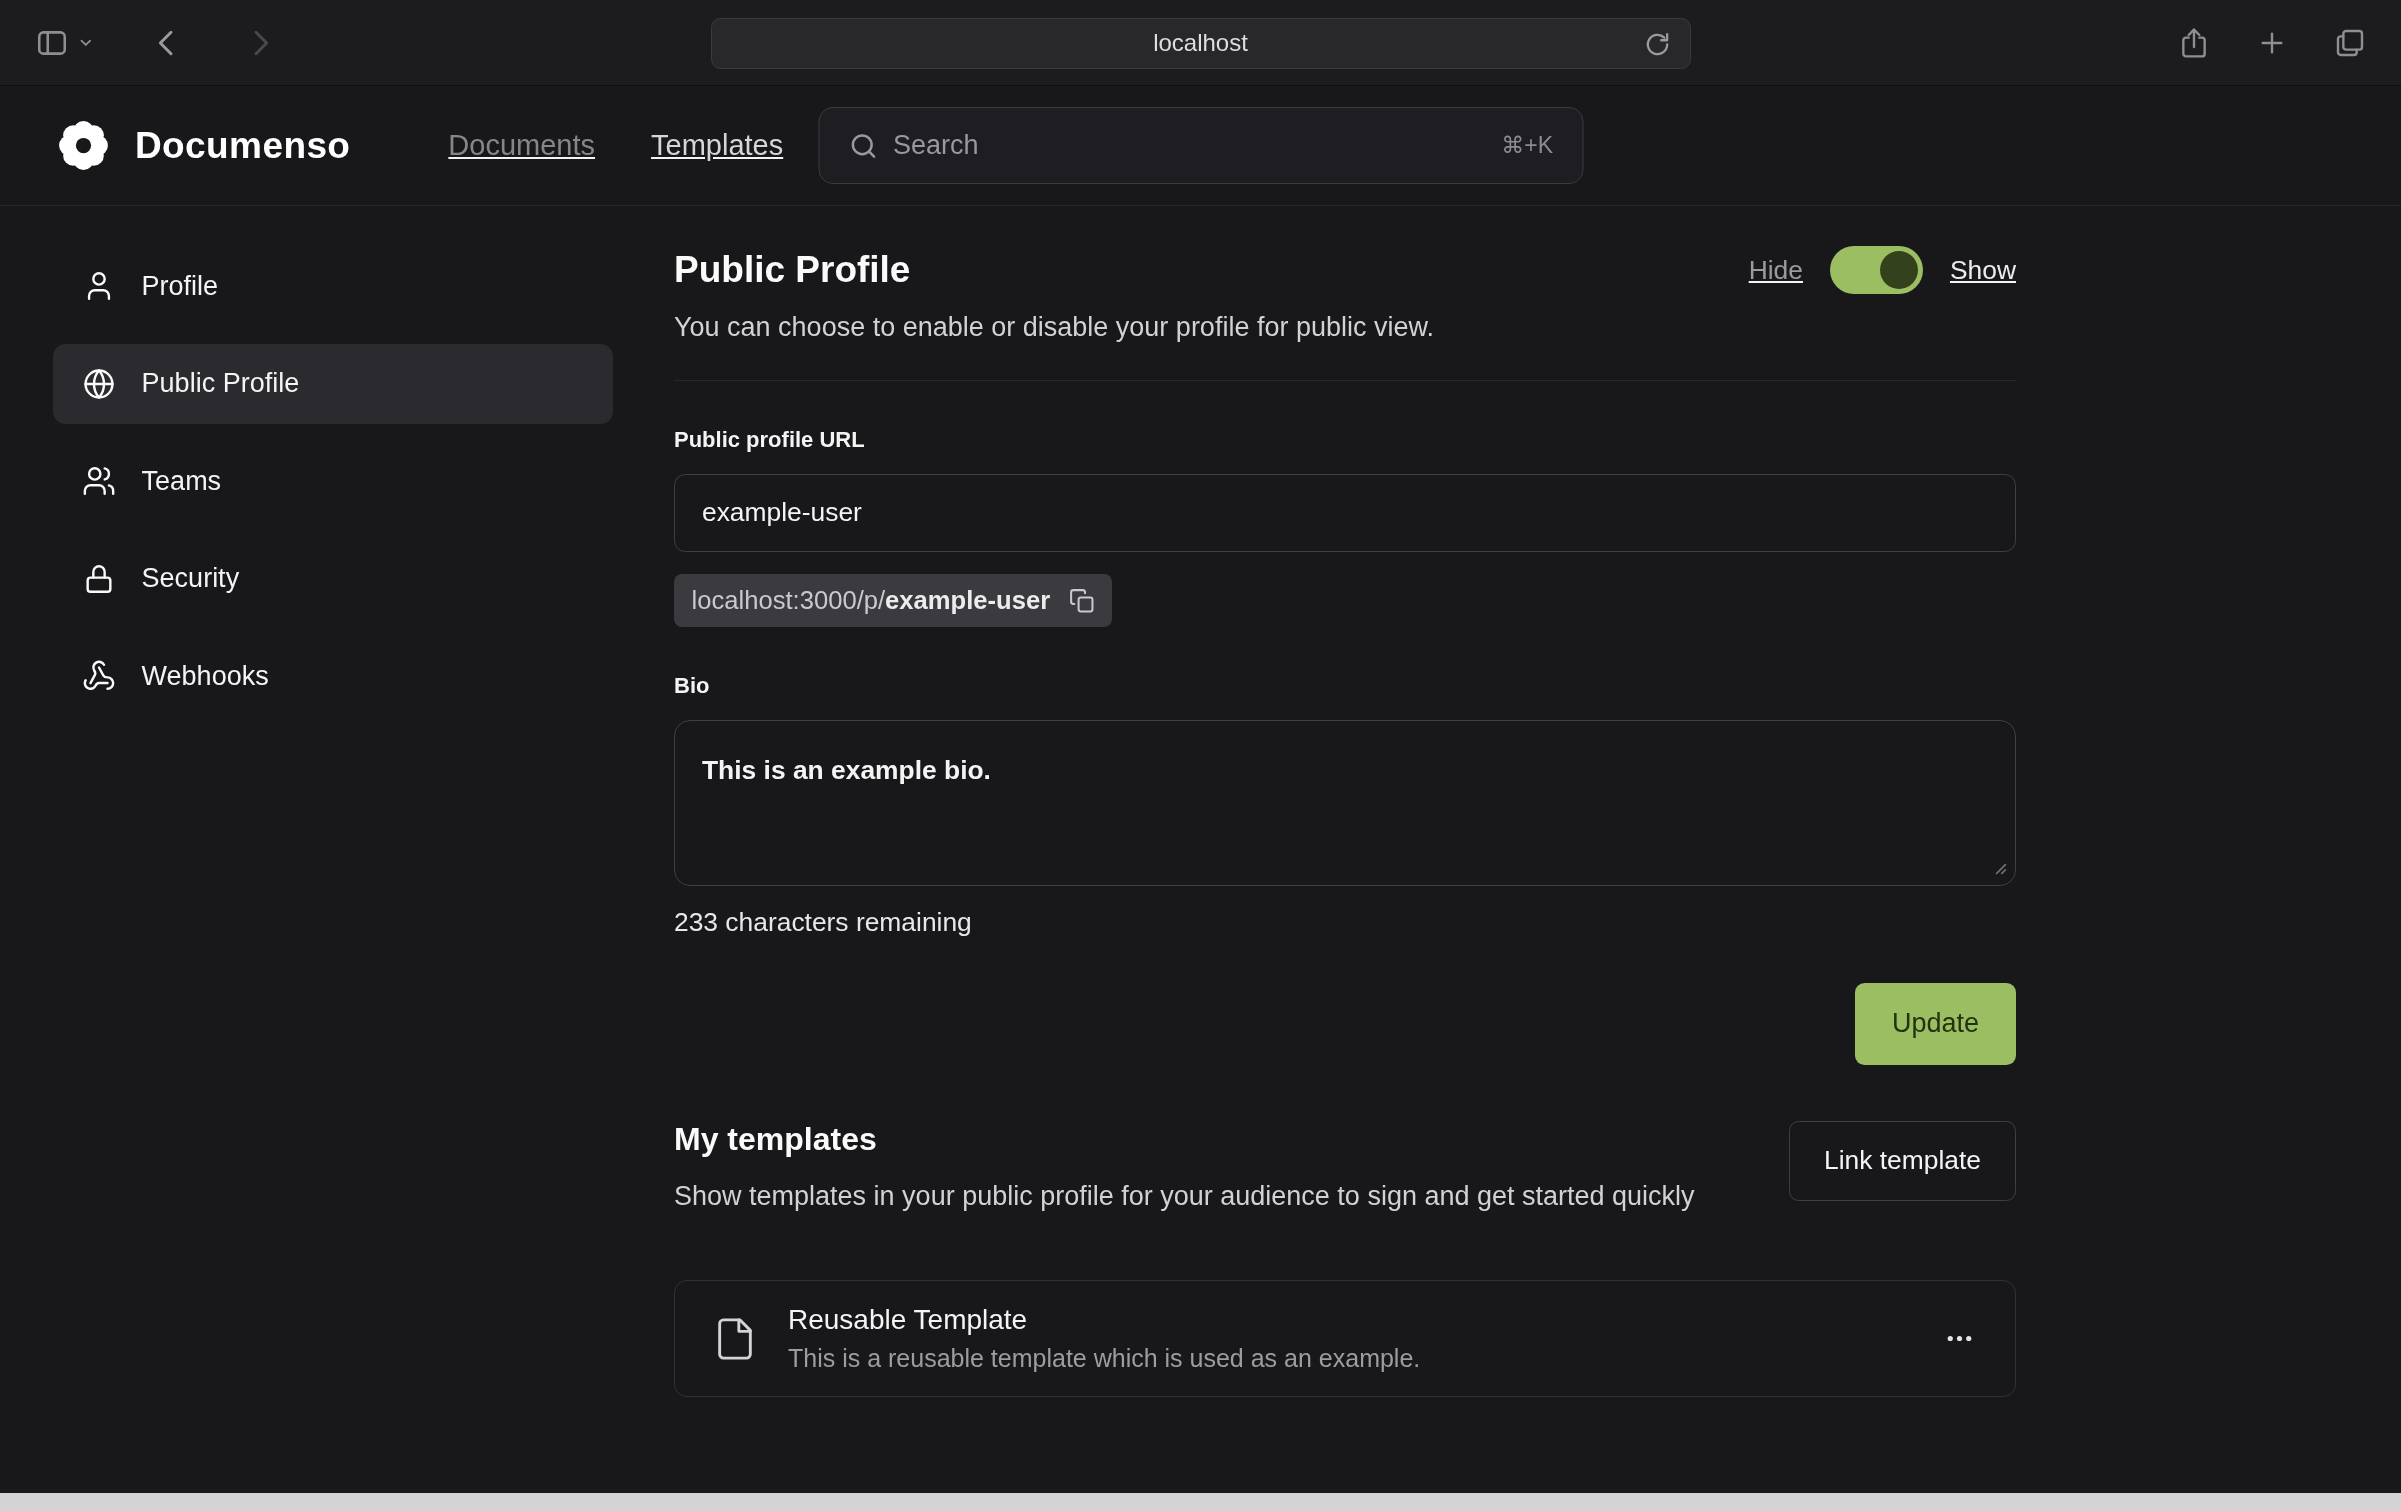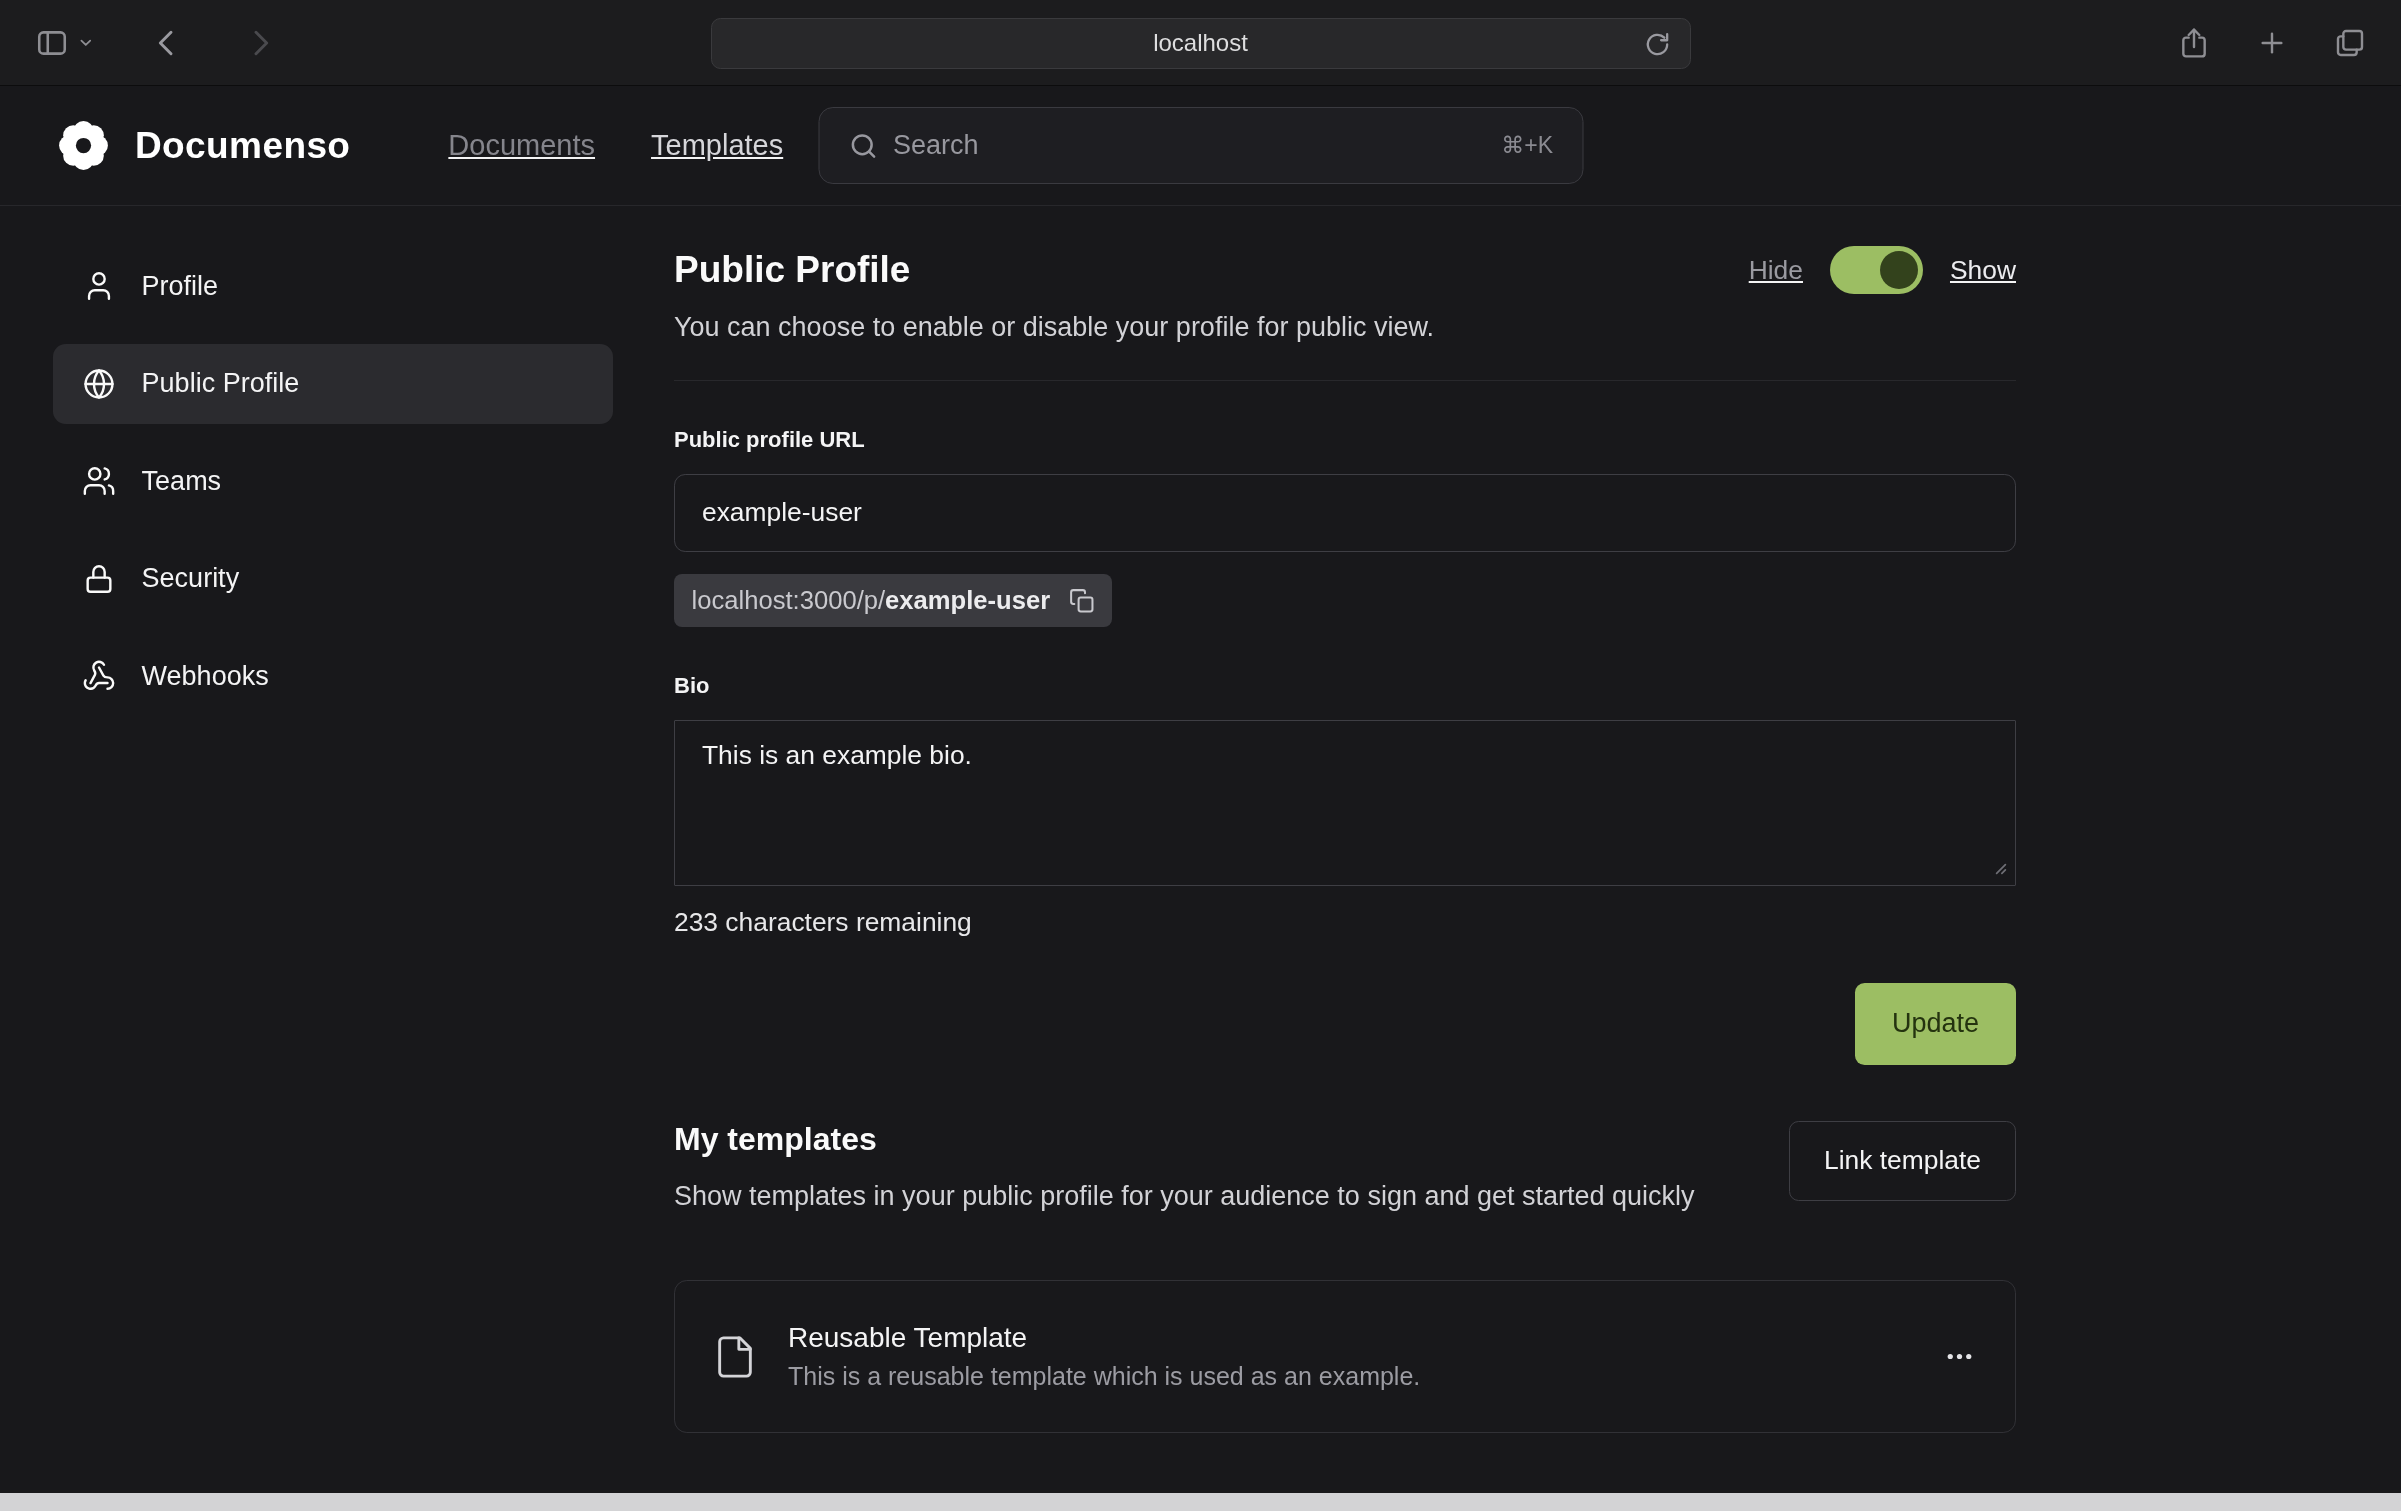--- a/index.html
+++ b/index.html
@@ -96,22 +96,22 @@
     margin-top:22.4px; display:inline-flex; align-items:center; gap:19px;
     background:#3a3a3f; border-radius:8px; padding:12px 17.6px;
     font-size:25.6px; color:#c9c9ce;
   }
   .url-badge b { color:#ececee; font-weight:700; }
   .copy-btn { color:#c9c9ce; cursor:pointer; }
 
   .textarea-wrap { position:relative; margin-top:21px; }
   .bio-textarea {
     width:100%; height:166px; background:transparent; border:1.6px solid #3e3e44;
-    border-radius:1px; color:#f4f4f5; font-size:26.4px; padding:19px 27px;
-    font-family:inherit; resize:none; outline:none; display:block;
+    border-radius:16px; color:#f4f4f5; font-size:26.4px; padding:34px 27px;
+    font-family:inherit; resize:none; outline:none; display:block;font-weight:bold;
   }
   .resize-handle { position:absolute; right:8px; bottom:9.6px; color:#6e6e75; }
   .chars-remaining { margin-top:21px; font-size:26.4px; color:#e8e8ea; }
 
   .update-row { display:flex; justify-content:flex-end; margin-top:45px; }
   .update-btn {
     height:82px; padding:0 37px; border-radius:9.6px; border:none;
     background:var(--accent_green,#9cbe63); color:var(--accent_green_text,#24330f);
     font-size:27px; font-weight:500; font-family:inherit;
     display:flex; align-items:center; cursor:pointer;
@@ -121,21 +121,21 @@
   .templates-section { margin-top:56px; display:flex; justify-content:space-between; align-items:flex-start; }
   .templates-title { font-size:32px; font-weight:700; color:#fafafa; }
   .templates-desc { margin-top:17.6px; font-size:27px; color:#d2d2d6; line-height:1.5; max-width:1040px; }
   .link-template-btn {
     height:80px; padding:0 34px; border:1.6px solid #3e3e44; border-radius:9.6px;
     background:transparent; color:#f4f4f5; font-size:26.4px; font-family:inherit;
     display:flex; align-items:center; cursor:pointer;
   }
   .template-card {
     margin-top:64px; border:1.6px solid #313136; border-radius:12.8px;
-    padding:41px 37px; display:flex; align-items:center; gap:30px;
+    padding:23px 37px; display:flex; align-items:center; gap:30px;
   }
   .file-icn { color:#d4d4d8; flex-shrink:0; }
   .card-title { font-size:28px; color:#f4f4f5; font-weight:500; }
   .card-desc { font-size:25px; color:#9c9ca3; margin-top:8px; }
   .card-menu { margin-left:auto; color:#e4e4e7; cursor:pointer; }
 
   .bottom-strip { position:fixed; left:0; right:0; bottom:0; height:17.6px; background:#d3d3d5; }
 </style>
 </head>
 <body>

